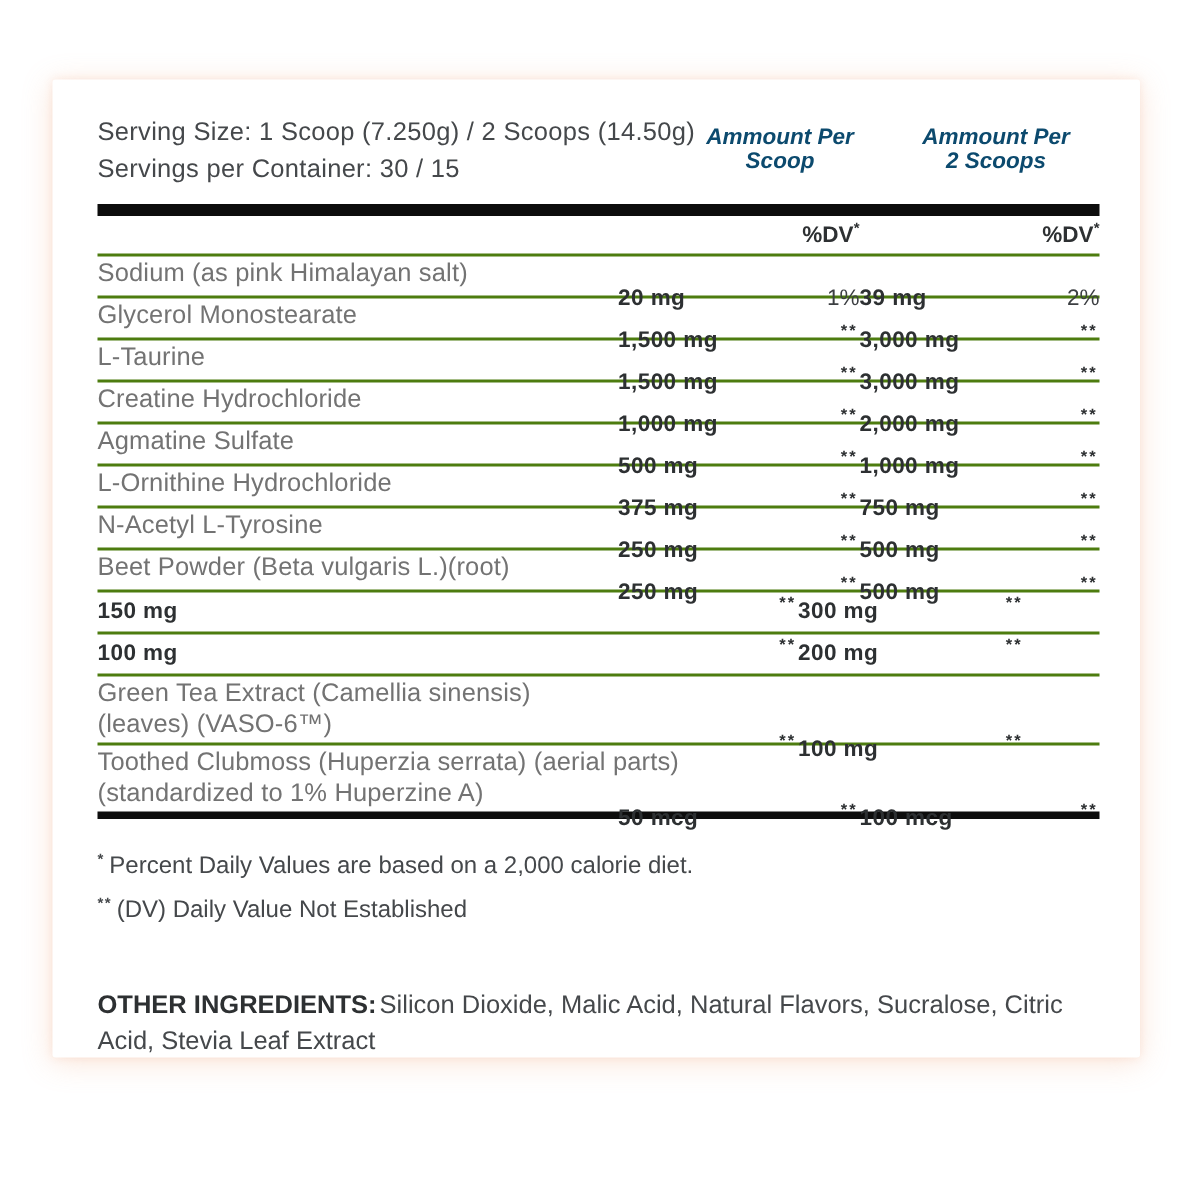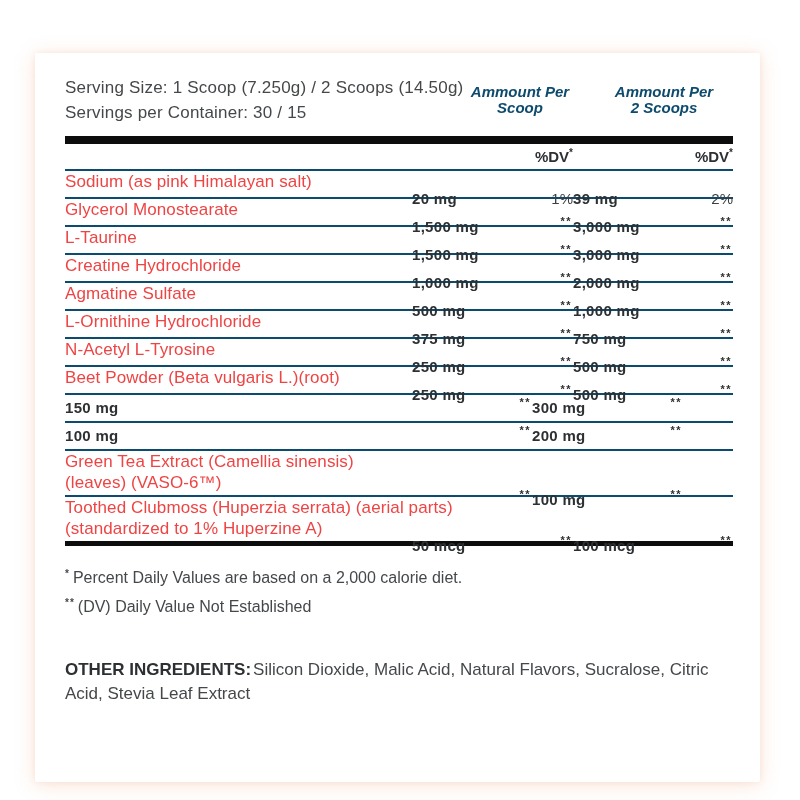--- a/index.html
+++ b/index.html
@@ -5,21 +5,21 @@
   html, body {
     margin: 0; padding: 0;
     width: 800px; height: 800px;
     background: #ffffff;
     font-family: "Liberation Sans", sans-serif;
     overflow: hidden;
   }
   .card {
     position: absolute;
     left: 35px; top: 53px;
-    width: 725px; height: 729px;
+    width: 725px; height: 652px;
     background: #ffffff;
     border-radius: 2px;
     box-shadow: 0 3px 20px rgba(238, 165, 125, 0.30), 0 0 6px rgba(238, 165, 125, 0.18);
     box-sizing: border-box;
     padding: 22px 27px 0 30px;
   }
   .inner { width: 668px; position: relative; }
 
   
   .hdr {
@@ -51,42 +51,42 @@
     height: 8px;
     background: #0d0d0d;
   }
 
   
   .grid-row {
     display: grid;
     grid-template-columns: 347px 120px 41px 110px 50px;
     align-items: end;
     box-sizing: border-box;
-    border-bottom: 2px solid #0c4a6e;
+    border-bottom: 2px solid #4d7c0f;
   }
   .dv-head-row { height: 27px; border-bottom-width: 2px; }
   .dv-head {
     grid-column: auto;
     text-align: right;
     font-size: 15px;
     font-weight: 700;
     color: #2d3032;
     padding-bottom: 4px;
     white-space: nowrap;
   }
   .dv-head sup { font-size: 10px; }
 
   .row { height: 28px; }
   .row.double { height: 46px; }
   .row:last-child { height: 49px; border-bottom-width: 5px; border-bottom-color: #0d0d0d; }
 
   .cell-name {
     font-size: 17px;
     line-height: 21px;
-    color: #ef4444;
+    color: #737373;
     letter-spacing: 0.1px;
     padding-bottom: 20px;
     overflow: visible;
   }
   .cell-name .name-text {
     display: block;
     width: max-content;
     white-space: pre-line;
   }
   .amt {

